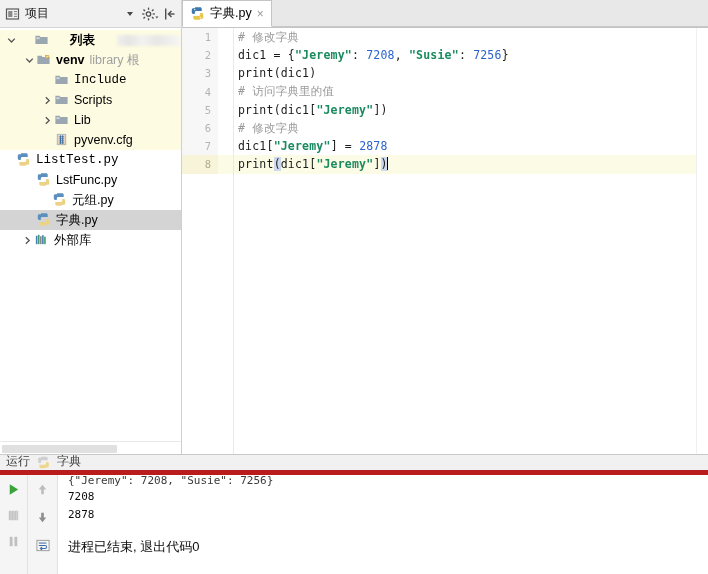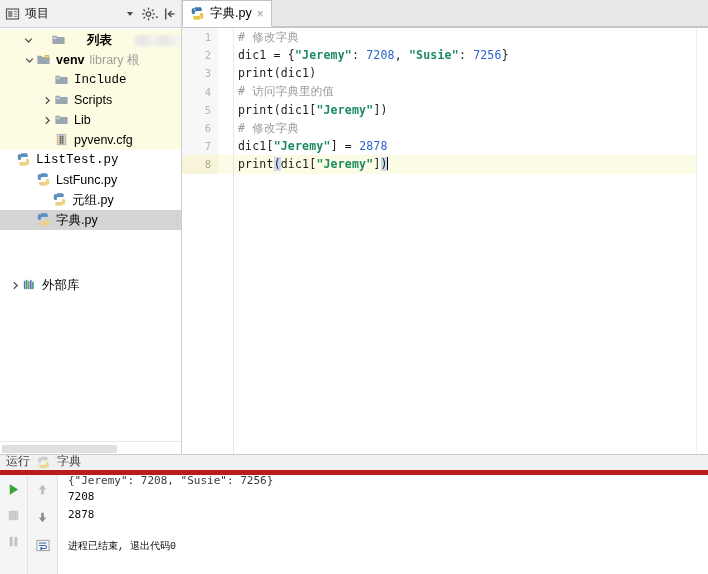--- a/index.html
+++ b/index.html
@@ -338,21 +338,21 @@
     white-space: pre;
     color: #0b0b0b;
   }
   .con-line.clip {
     height: 12px;
     line-height: 10px;
     overflow: hidden;
     color: #3a3a3a;
   }
   .con-line.blank { height: 14px; }
-  .con-line.cn { font-family: Liberation Mono, monospace; font-size: 10px; }
+  .con-line.cn { font-family: Liberation Sans, sans-serif; font-size: 13px; }
 
   svg { overflow: visible; }
 </style>
 </head>
 <body>
 
 <div id="app">
 
   <div class="top-row">
 
@@ -410,21 +410,21 @@
         <span class="tab-close">×</span>
       </div>
     </div>
   </div>
 
   <div class="main-row">
 
     <div class="sidebar">
       <div class="tree">
 
-        <div class="tree-row hl" style="padding-left:21px;gap:16px;">
+        <div class="tree-row hl" style="padding-left:4px;gap:16px;">
           <span class="twisty">
             <svg width="9" height="9" viewBox="0 0 9 9">
                 <path d="M1.2 2.6 L4.5 6 L7.8 2.6" fill="none" stroke="#555" stroke-width="1.3"></path>
               </svg>
           </span>
           <span class="t-icon">
             <svg width="15" height="15" viewBox="0 0 16 16">
               <path d="M1.5 4 h4.3 l1.2 1.3 h7.5 v7.4 h-13 z" fill="#9aa7b0"></path>
               <rect x="2.6" y="5.6" width="3.3" height="2" fill="#cfd8de"></rect>
             </svg>
@@ -543,21 +543,21 @@
         <div class="tree-row sel" style="padding-left:36px;">
           <span class="t-icon">
             <svg width="15" height="15" viewBox="0 0 16 16">
               <path d="M7.6 1.4 h3.1 c1.1 0 1.8 .7 1.8 1.7 v2.3 h-5.6 c-1.1 0 -1.8 .7 -1.8 1.7 v1.4 h-1.5 c-1.1 0 -1.7 -.7 -1.7 -1.8 v-2.6 c0 -1.1 .6 -1.7 1.7 -1.7 h1.7 v-.6 c0 -.3 .2 -.4 .5 -.4 z" fill="#5b8fbe"></path>
               <path d="M8.4 14.6 h-3.1 c-1.1 0 -1.8 -.7 -1.8 -1.7 v-2.3 h5.6 c1.1 0 1.8 -.7 1.8 -1.7 v-1.4 h1.5 c1.1 0 1.7 .7 1.7 1.8 v2.6 c0 1.1 -.6 1.7 -1.7 1.7 h-1.7 v.6 c0 .3 -.2 .4 -.5 .4 z" fill="#ecd285"></path>
             </svg>
           </span>
           <span class="t-label">字典.py</span>
         </div>
 
-        <div class="tree-row" style="padding-left:8px;margin-top:45px;">
+        <div class="tree-row" style="padding-left:20px;">
           <span class="twisty">
             <svg width="9" height="9" viewBox="0 0 9 9">
                 <path d="M2.8 1.2 L6.2 4.5 L2.8 7.8" fill="none" stroke="#555" stroke-width="1.3"></path>
               </svg>
           </span>
           <span class="t-icon">
             <svg width="15" height="15" viewBox="0 0 16 16">
               <rect x="2" y="4" width="1.7" height="9" fill="#4a7ab5"></rect>
               <rect x="4.2" y="3" width="1.7" height="10" fill="#3f9c6d"></rect>
               <rect x="6.4" y="4.5" width="1.7" height="8.5" fill="#8a8a8a"></rect>

